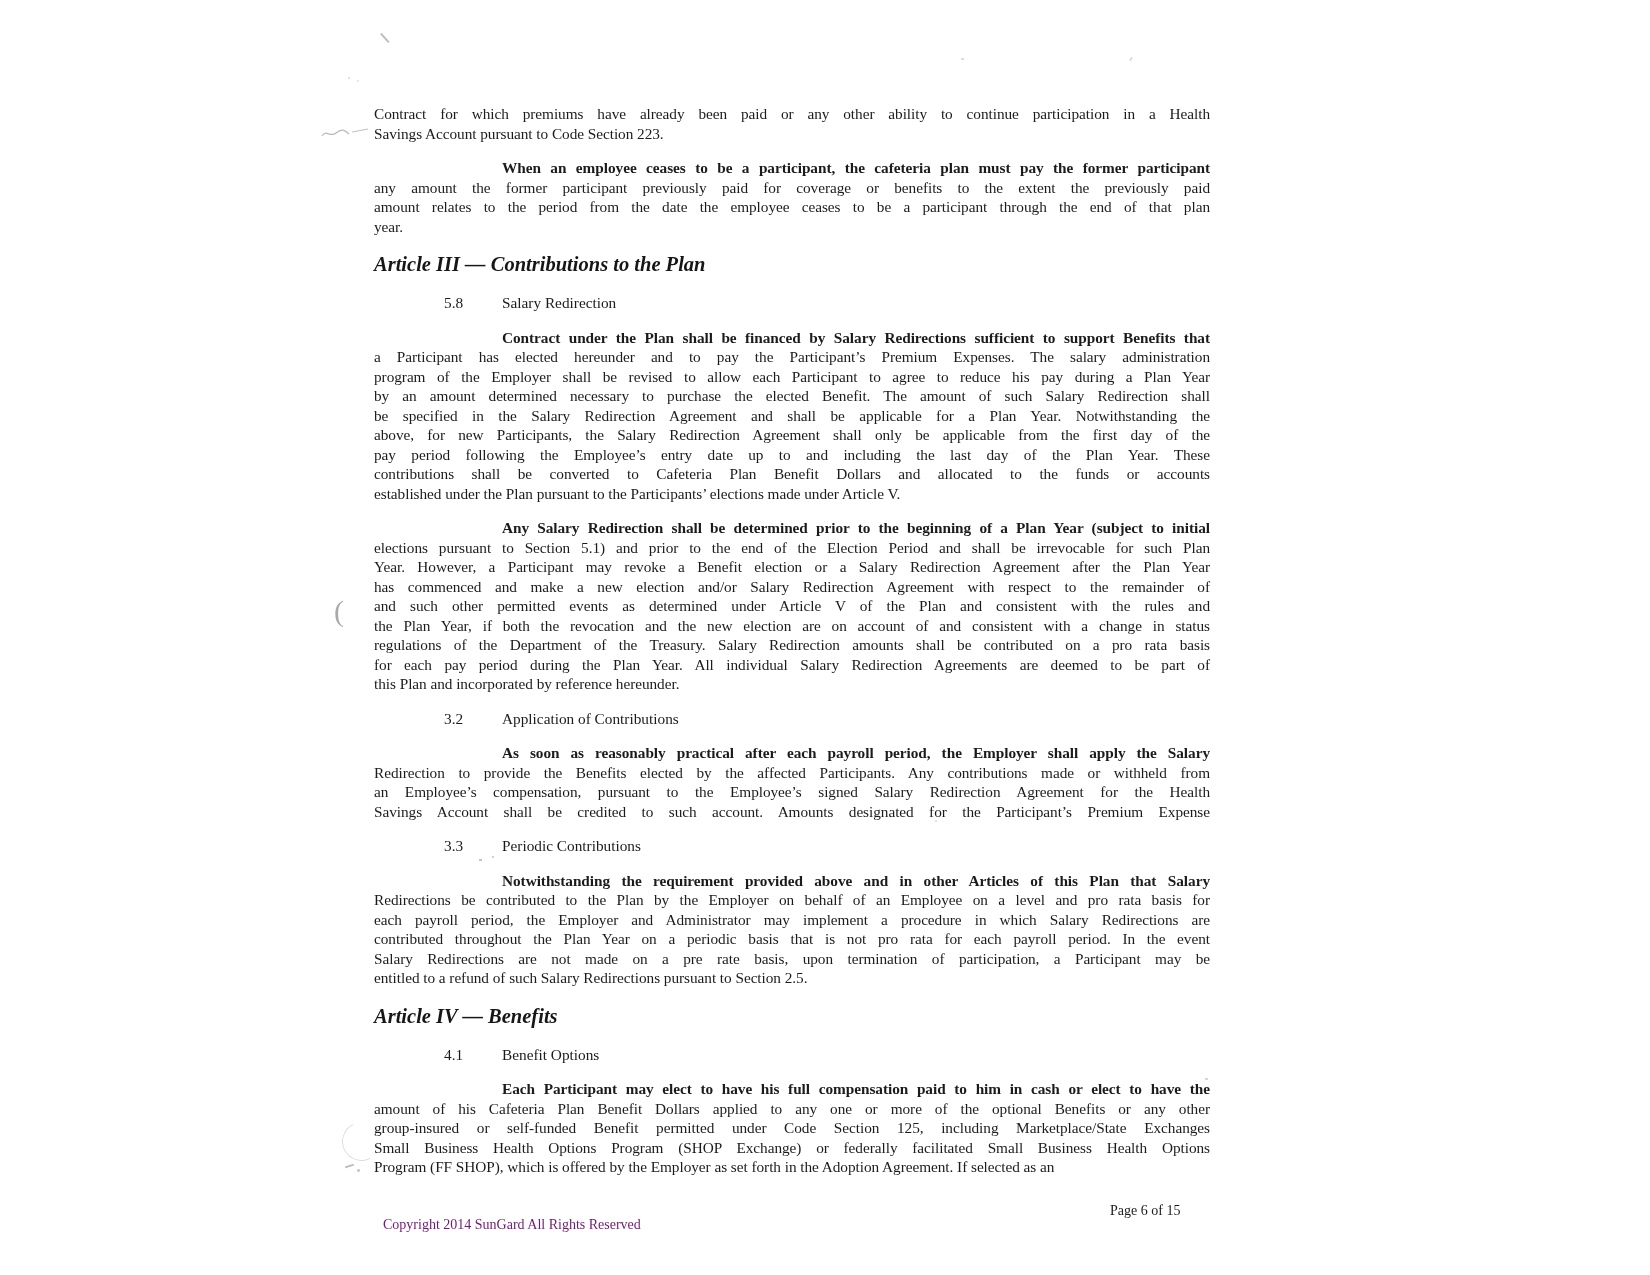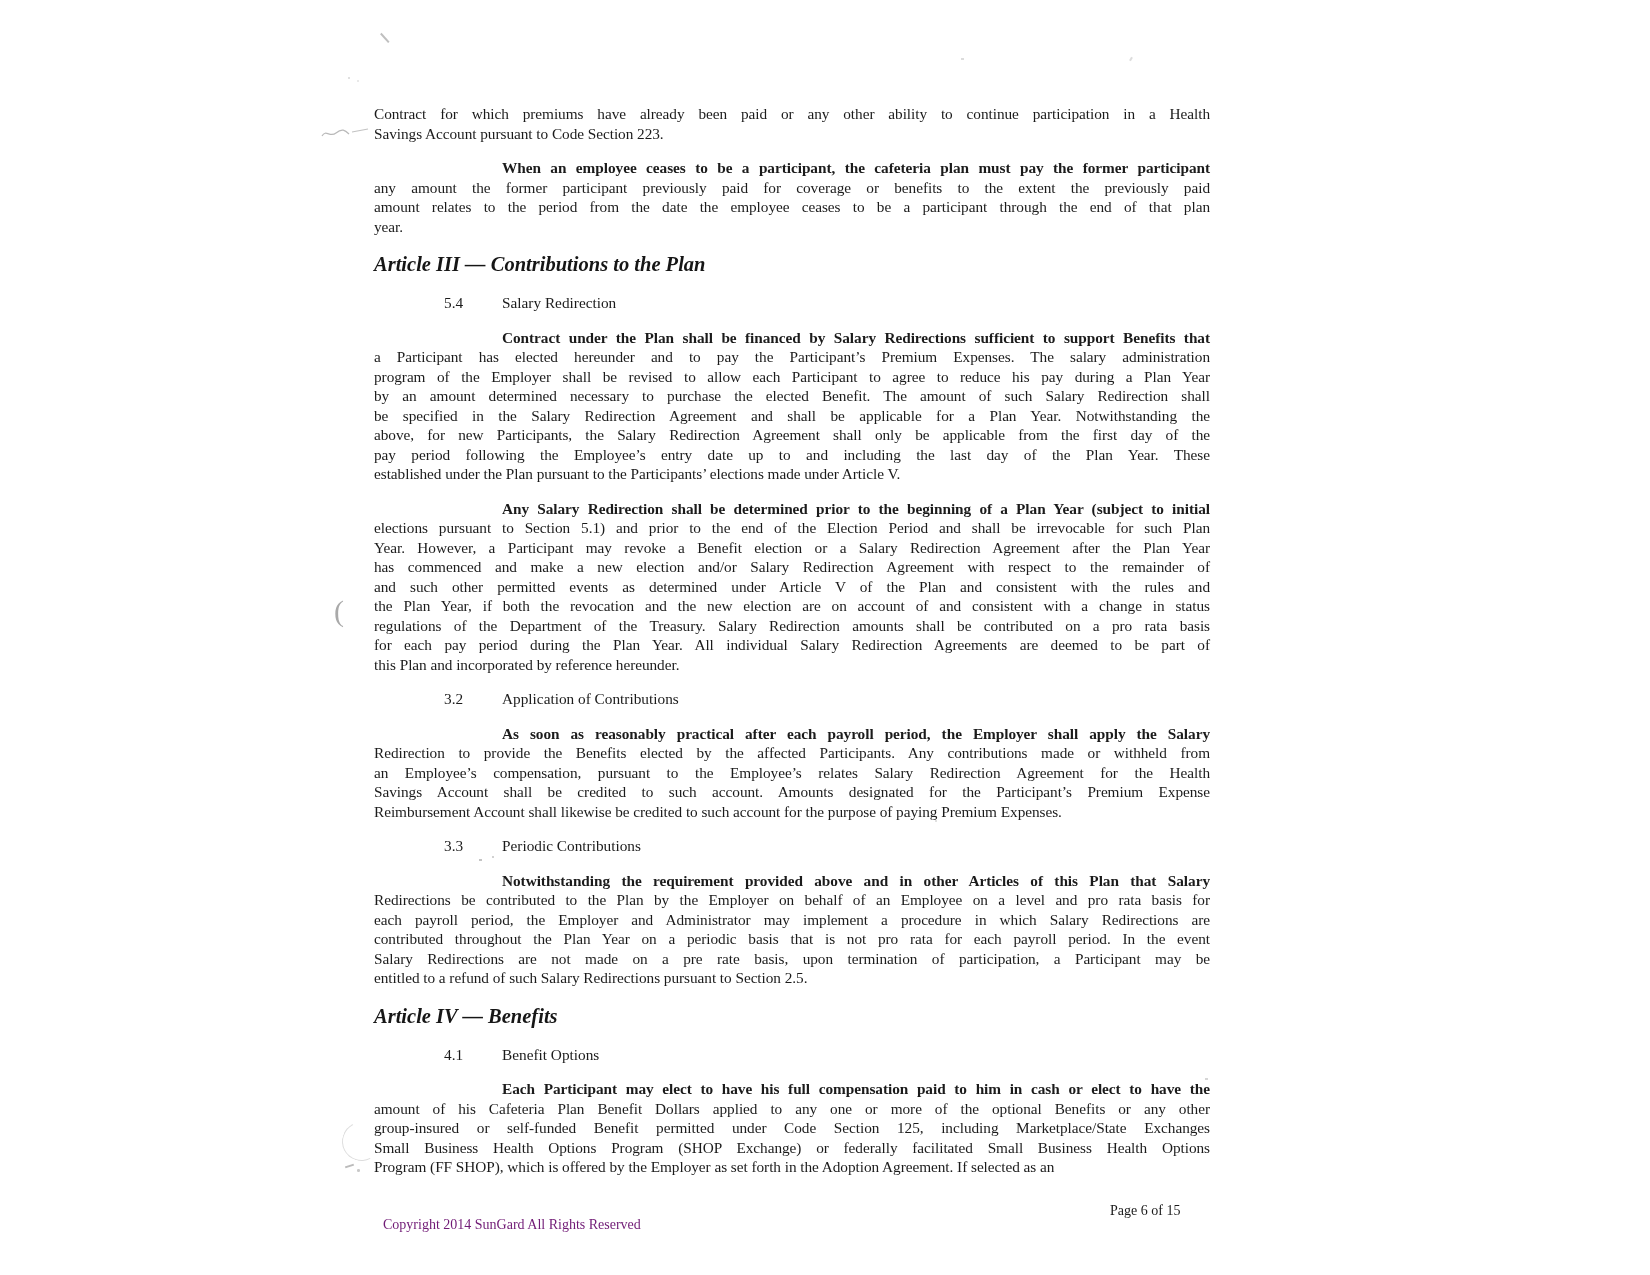--- a/index.html
+++ b/index.html
@@ -53,31 +53,32 @@
   <div class="para indent">
       <div class="line">When an employee ceases to be a participant, the cafeteria plan must pay the former participant</div>
       <div class="line">any amount the former participant previously paid for coverage or benefits to the extent the previously paid</div>
       <div class="line">amount relates to the period from the date the employee ceases to be a participant through the end of that plan</div>
       <div class="line last">year.</div>
     </div>
 
   <div class="article-title">Article III — Contributions to the Plan</div>
 
   <div class="section-head">
-    <span class="section-num">5.4</span><span class="section-title">Salary Redirection</span>
+    <span class="section-num">5.8</span><span class="section-title">Salary Redirection</span>
   </div>
 
   <div class="para indent">
       <div class="line">Contract under the Plan shall be financed by Salary Redirections sufficient to support Benefits that</div>
       <div class="line">a Participant has elected hereunder and to pay the Participant’s Premium Expenses. The salary administration</div>
       <div class="line">program of the Employer shall be revised to allow each Participant to agree to reduce his pay during a Plan Year</div>
       <div class="line">by an amount determined necessary to purchase the elected Benefit. The amount of such Salary Redirection shall</div>
       <div class="line">be specified in the Salary Redirection Agreement and shall be applicable for a Plan Year. Notwithstanding the</div>
       <div class="line">above, for new Participants, the Salary Redirection Agreement shall only be applicable from the first day of the</div>
       <div class="line">pay period following the Employee’s entry date up to and including the last day of the Plan Year. These</div>
+      <div class="line">contributions shall be converted to Cafeteria Plan Benefit Dollars and allocated to the funds or accounts</div>
       <div class="line last">established under the Plan pursuant to the Participants’ elections made under Article V.</div>
     </div>
 
   <div class="para indent">
       <div class="line">Any Salary Redirection shall be determined prior to the beginning of a Plan Year (subject to initial</div>
       <div class="line">elections pursuant to Section 5.1) and prior to the end of the Election Period and shall be irrevocable for such Plan</div>
       <div class="line">Year. However, a Participant may revoke a Benefit election or a Salary Redirection Agreement after the Plan Year</div>
       <div class="line">has commenced and make a new election and/or Salary Redirection Agreement with respect to the remainder of</div>
       <div class="line">and such other permitted events as determined under Article V of the Plan and consistent with the rules and</div>
       <div class="line">the Plan Year, if both the revocation and the new election are on account of and consistent with a change in status</div>
@@ -86,23 +87,22 @@
       <div class="line last">this Plan and incorporated by reference hereunder.</div>
     </div>
 
   <div class="section-head">
     <span class="section-num">3.2</span><span class="section-title">Application of Contributions</span>
   </div>
 
   <div class="para indent">
       <div class="line">As soon as reasonably practical after each payroll period, the Employer shall apply the Salary</div>
       <div class="line">Redirection to provide the Benefits elected by the affected Participants. Any contributions made or withheld from</div>
-      <div class="line">an Employee’s compensation, pursuant to the Employee’s relates Salary Redirection Agreement for the Health</div>
+      <div class="line">an Employee’s compensation, pursuant to the Employee’s signed Salary Redirection Agreement for the Health</div>
       <div class="line">Savings Account shall be credited to such account.  Amounts designated for the Participant’s Premium Expense</div>
-      <div class="line last">Reimbursement Account shall likewise be credited to such account for the purpose of paying Premium Expenses.</div>
     </div>
 
   <div class="section-head">
     <span class="section-num">3.3</span><span class="section-title">Periodic Contributions</span>
   </div>
 
   <div class="para indent">
       <div class="line">Notwithstanding the requirement provided above and in other Articles of this Plan that Salary</div>
       <div class="line">Redirections be contributed to the Plan by the Employer on behalf of an Employee on a level and pro rata basis for</div>
       <div class="line">each payroll period, the Employer and Administrator may implement a procedure in which Salary Redirections are</div>

